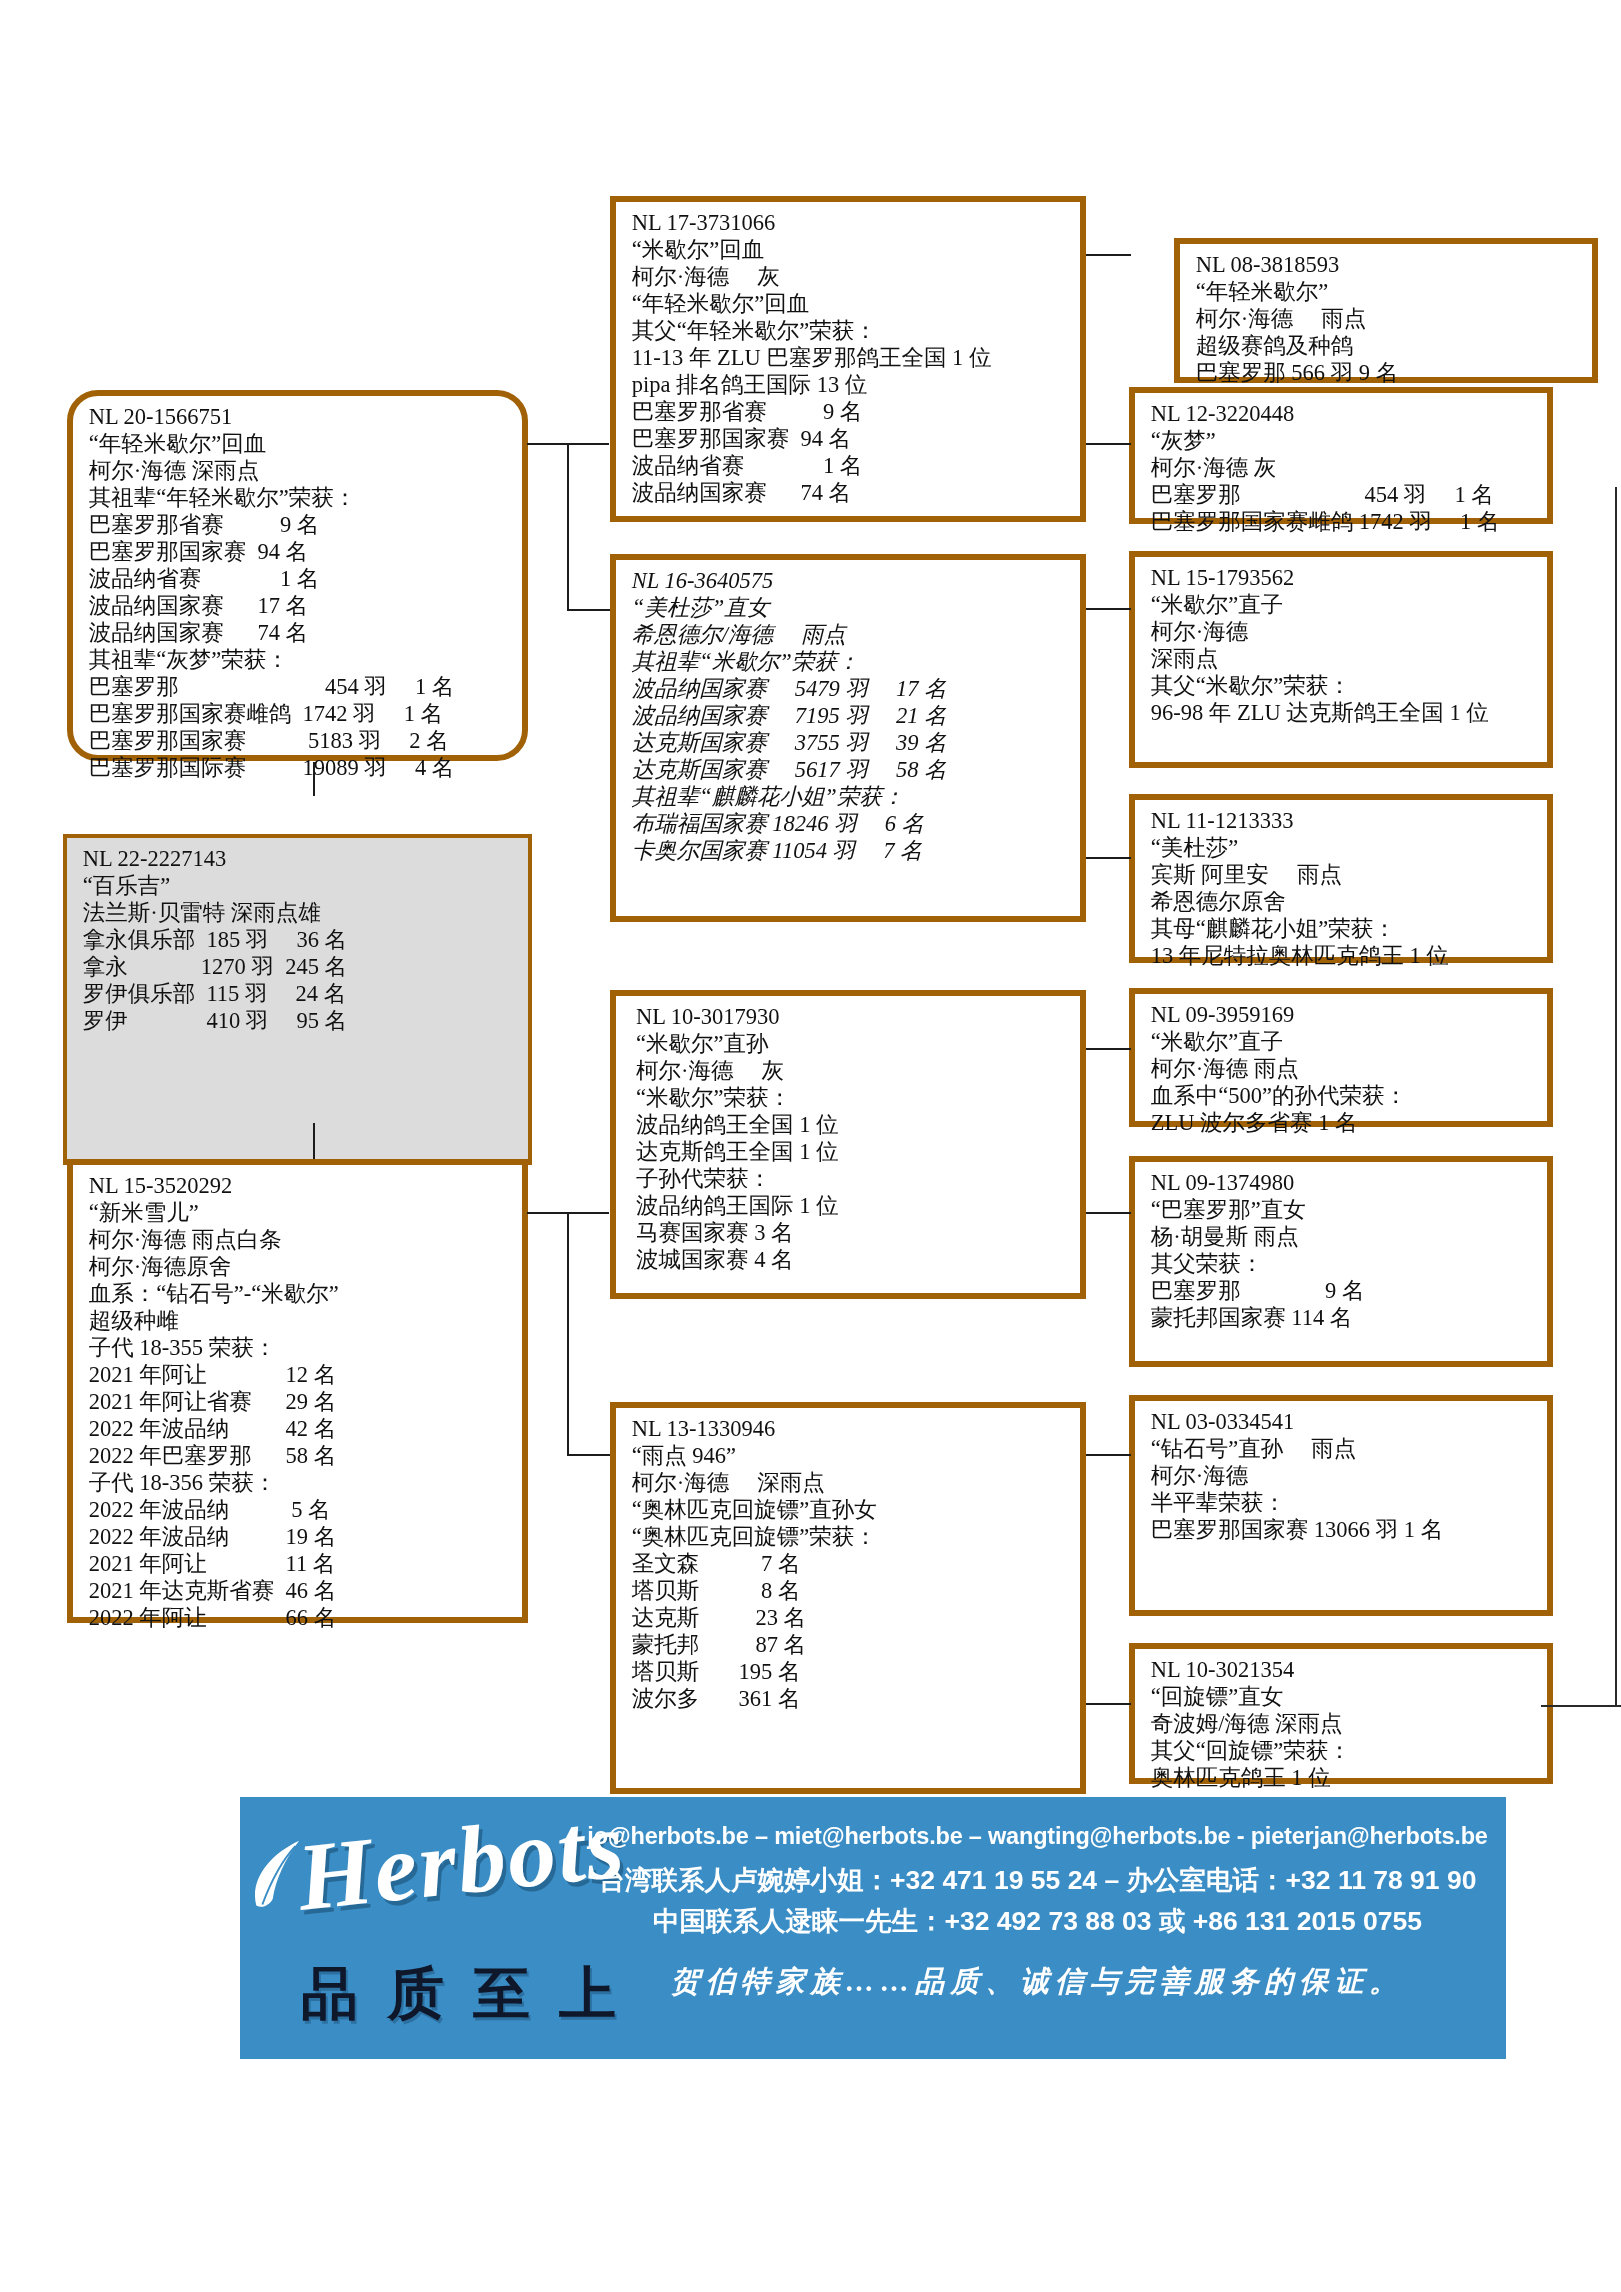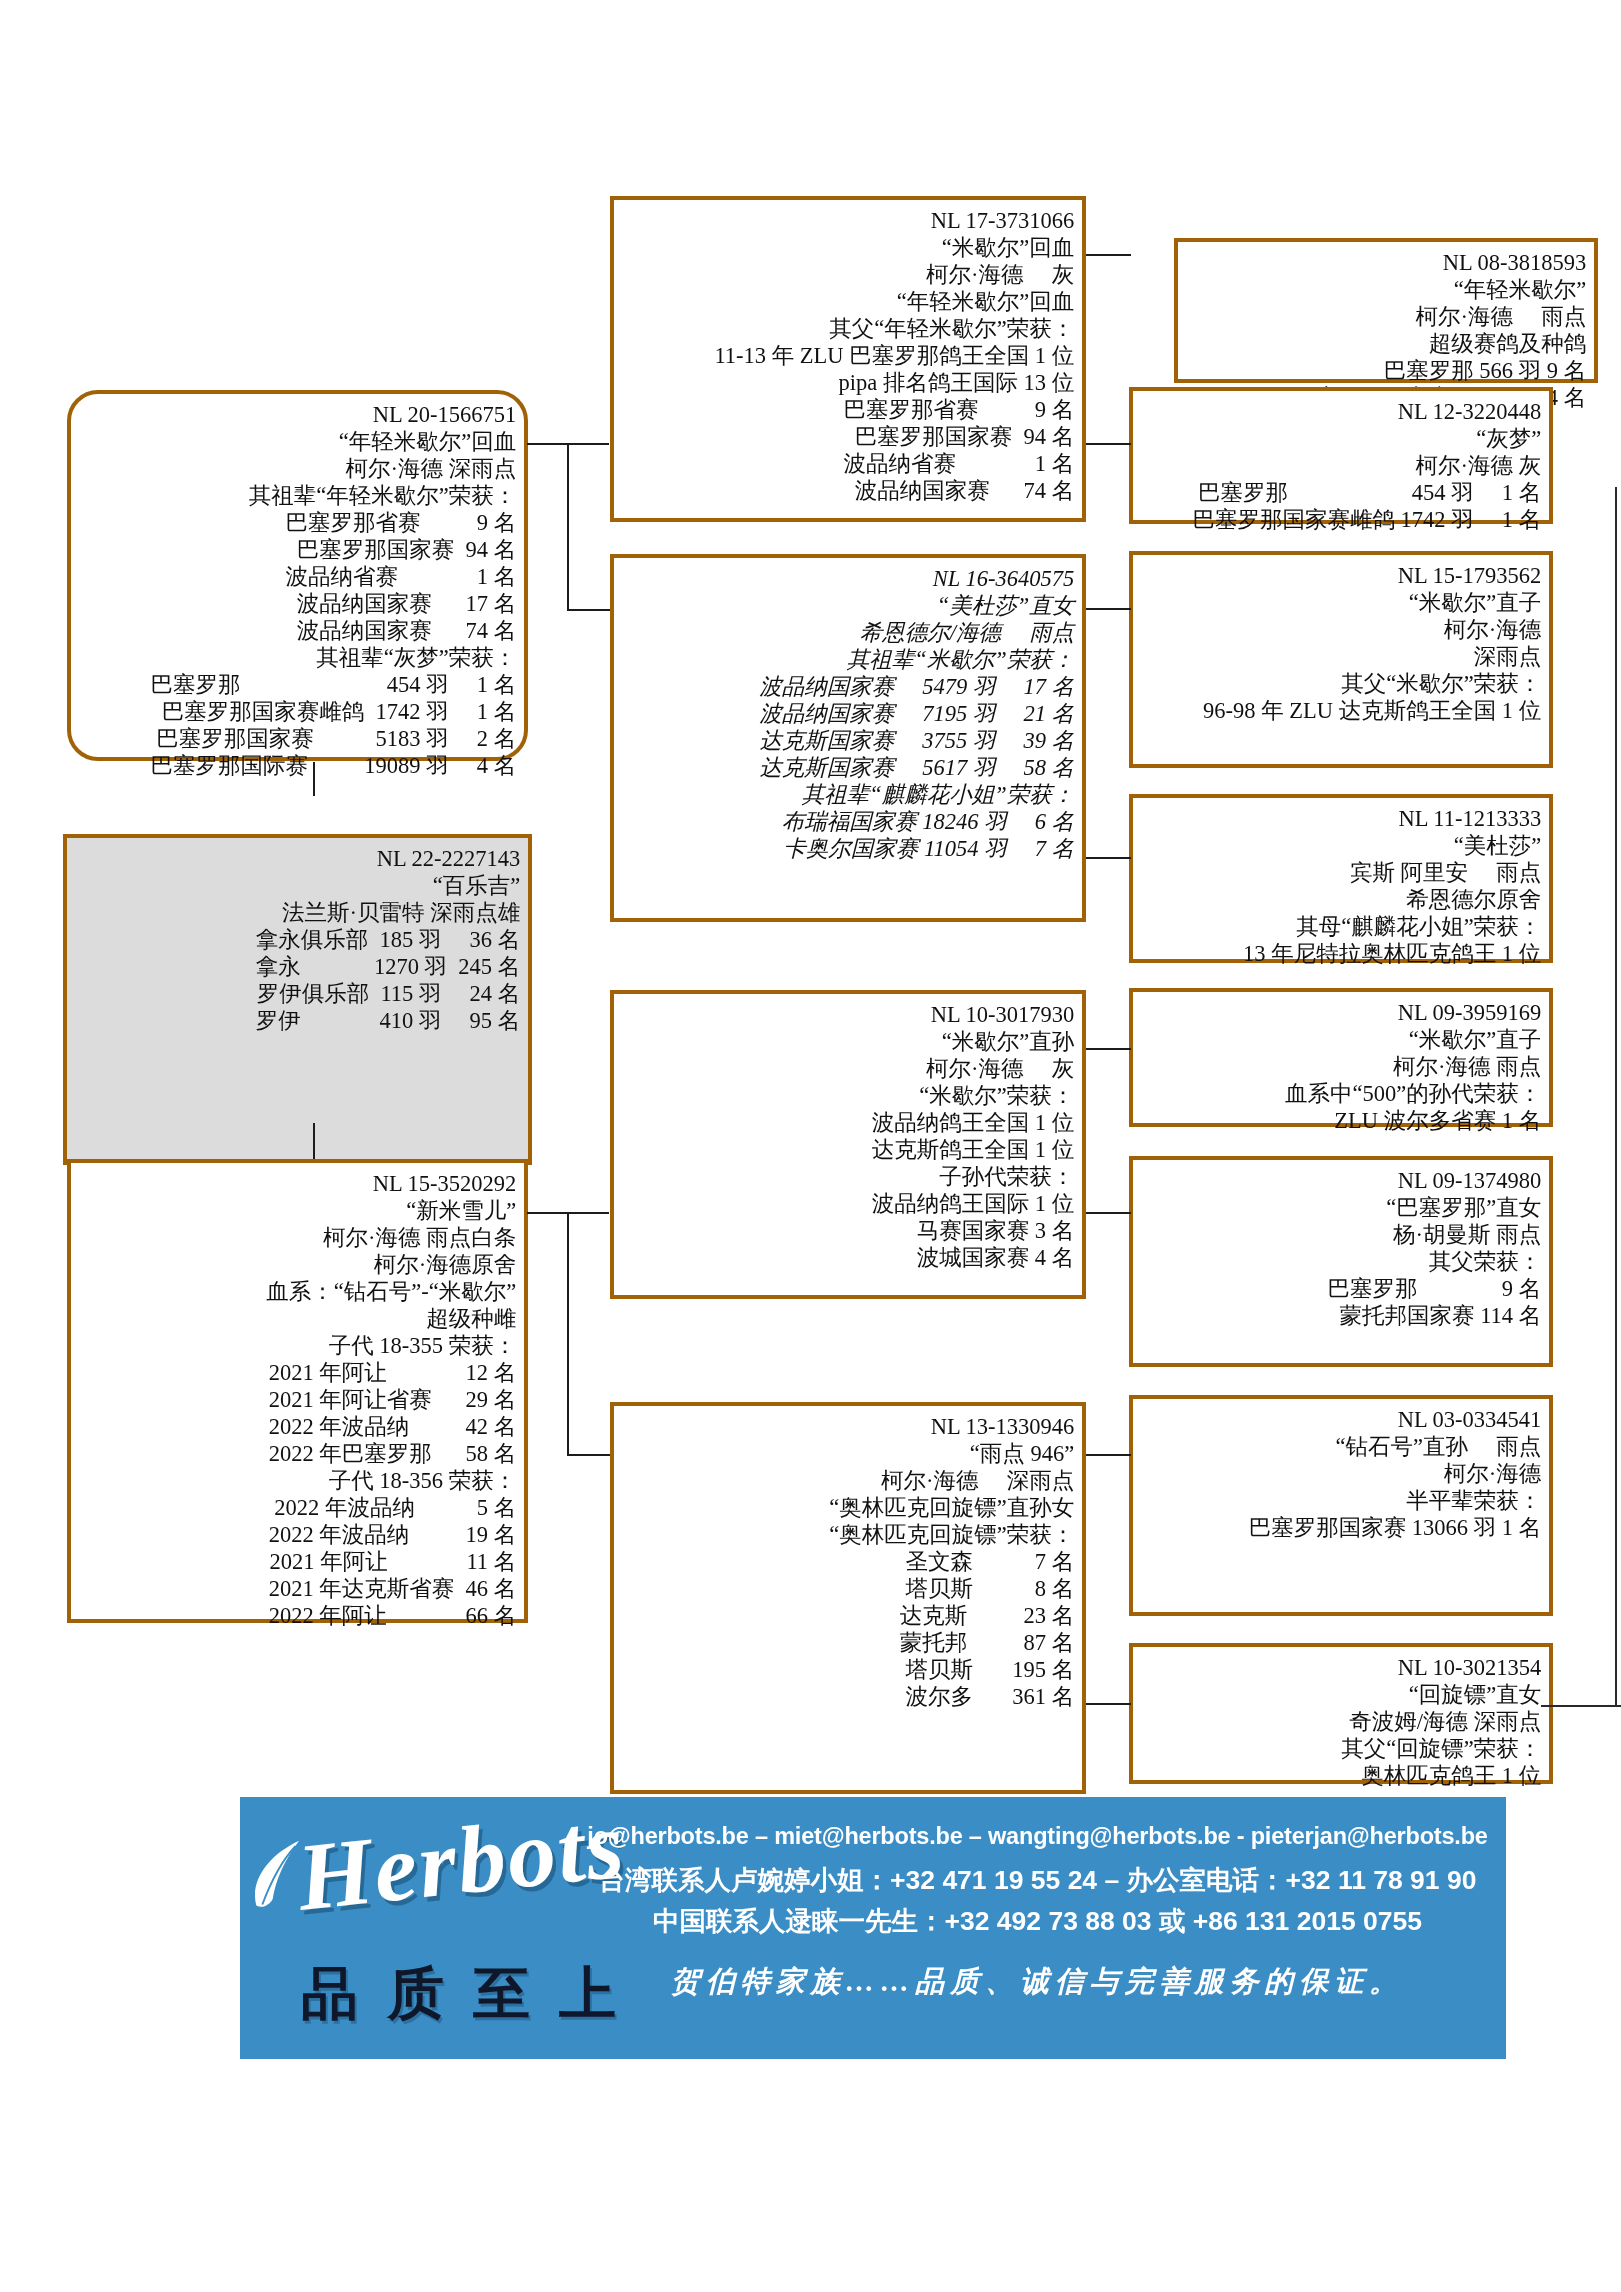--- a/index.html
+++ b/index.html
@@ -1,19 +1,19 @@
 <!DOCTYPE html>
 <html><head>
 <meta charset="utf-8">
 <style>
   html,body{margin:0;padding:0;background:#fff;}
   #canvas{position:relative;width:1621px;height:2293px;background:#ffffff;overflow:hidden;
           font-family:"Liberation Serif","DejaVu Serif",serif;}
-  .box{position:absolute;border:4px solid #a16207;background:#ffffff;box-sizing:border-box;
-       padding:6.9px 7.8px 0 15.7px;text-align:right;}
+  .box{position:absolute;border:6px solid #a16207;background:#ffffff;box-sizing:border-box;
+       padding:6.9px 7.8px 0 15.7px;}
   .box.hl{border-width:4.9px;background:#dcdcdc;margin-top:40px;}
   .line{font-size:22.5px;line-height:27px;color:#111;white-space:pre;}
   .conn{position:absolute;background:#1c1c1c;}
   .conn.h{height:2px;}
   .conn.v{width:2px;}
   .faint{background:#2a2a2a;}
   
   #banner{position:absolute;left:240px;top:1797px;width:1266px;height:262px;background:#3b8dc5;
           font-family:"Liberation Sans","DejaVu Sans",sans-serif;}
   #brand{position:absolute;left:57px;top:7.8px;font-family:"Liberation Serif",serif;

